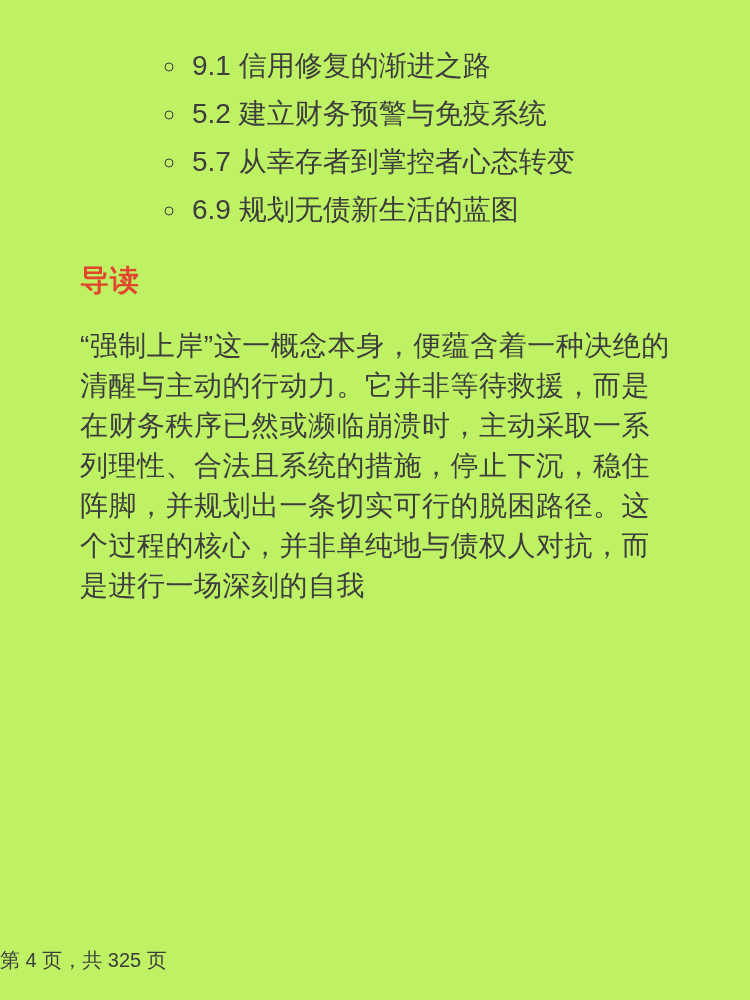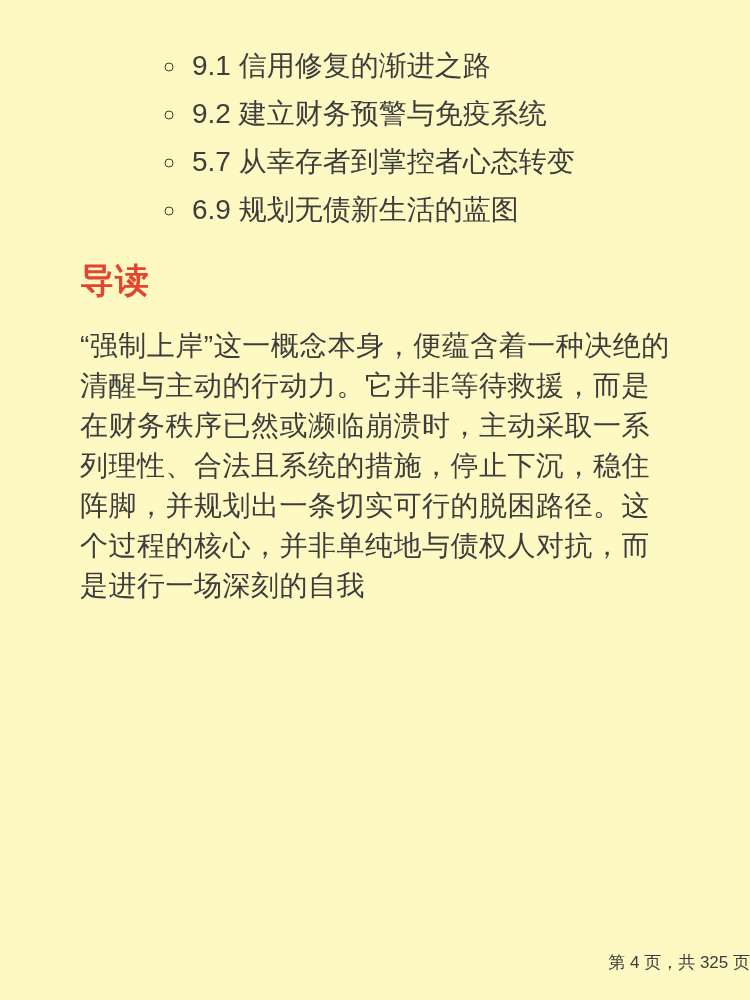--- a/index.html
+++ b/index.html
@@ -4,72 +4,72 @@
 <style>
   html, body {
     margin: 0;
     padding: 0;
     background: #ffffff;
   }
   .page {
     position: relative;
     width: 750px;
     height: 1000px;
-    background: #fef9c3;
+    background: #bef264;
     overflow: hidden;
     font-family: "Liberation Sans", "DejaVu Sans", sans-serif;
     color: var(--body-text, #3d3d3d);
   }
   .content {
     padding: 42px 78px 0 80px;
   }
   ul.toc {
     list-style: circle;
     margin: 0;
     padding: 0 0 0 108px;
     font-size: 28px;
   }
   ul.toc li {
     line-height: 48px;
     padding-left: 4px;
   }
   h2.section-heading {
     margin: 24px 0 0 0;
-    font-size: 34px;
+    font-size: 29px;
     line-height: 44px;
     font-weight: bold;
     color: var(--heading-red, #e2462f);
     letter-spacing: 1px;
   }
   p.body-para {
     margin: 24px 0 0 0;
     font-size: 28px;
     line-height: 40px;
     text-align: left;
     letter-spacing: 0.5px;
   }
   .footer {
     position: absolute;
     left: 0;
     right: 0;
     bottom: 26px;
-    text-align: right;
-    font-size: 17px;
+    text-align: left;
+    font-size: 20px;
     color: #3c3c3c;
   }
 </style>
 </head>
 <body>
 
 <div class="page">
   <div class="content">
 
     <ul class="toc">
       <li>9.1 信用修复的渐进之路</li>
-      <li>9.2 建立财务预警与免疫系统</li>
+      <li>5.2 建立财务预警与免疫系统</li>
       <li>5.7 从幸存者到掌控者心态转变</li>
       <li>6.9 规划无债新生活的蓝图</li>
     </ul>
 
     <h2 class="section-heading">导读</h2>
 
     <p class="body-para">“强制上岸”这一概念本身，便蕴含着一种决绝的清醒与主动的行动力。它并非等待救援，而是在财务秩序已然或濒临崩溃时，主动采取一系列理性、合法且系统的措施，停止下沉，稳住阵脚，并规划出一条切实可行的脱困路径。这个过程的核心，并非单纯地与债权人对抗，而是进行一场深刻的自我</p>
 
   </div>
 

